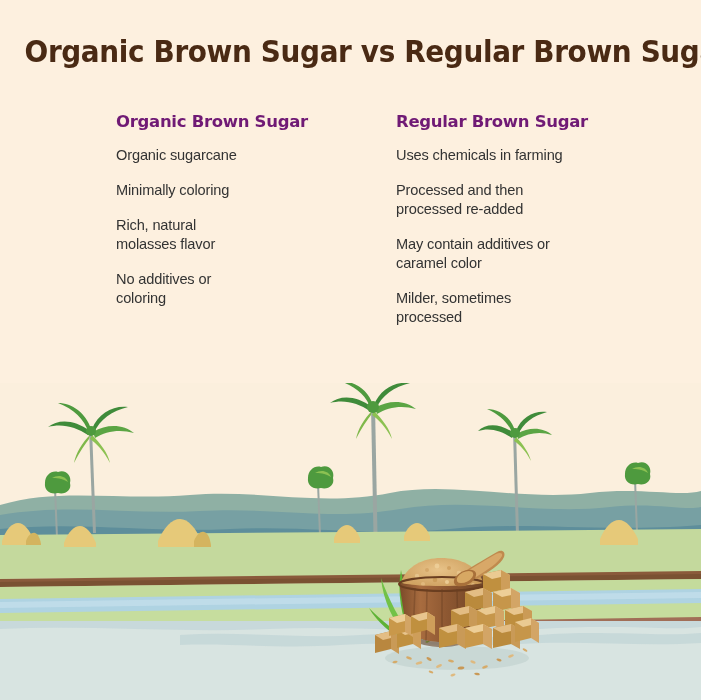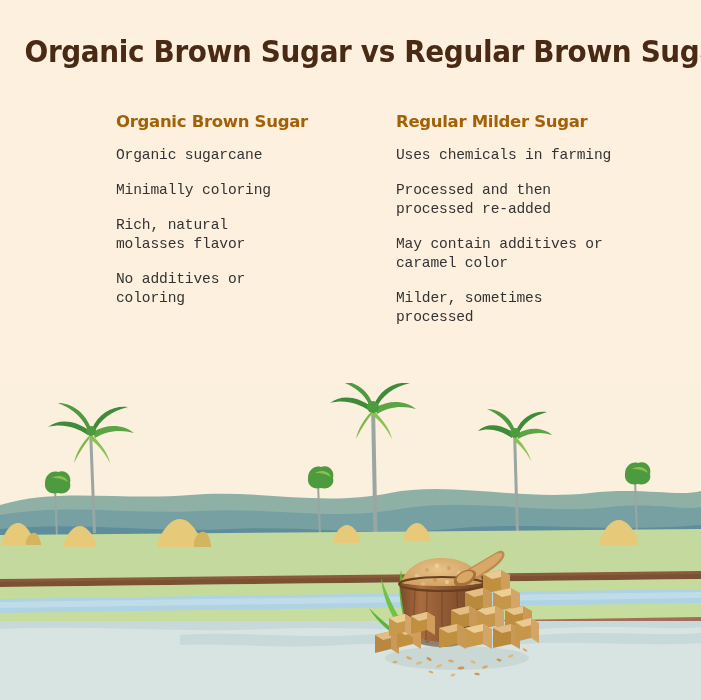--- a/index.html
+++ b/index.html
@@ -20,26 +20,26 @@
     transform:scaleX(0.93);
   }
 
   
   .cols{position:absolute;left:0;top:112px;width:701px;height:270px;}
   .col{position:absolute;top:0;width:270px;}
   .col-left{left:116px;}
   .col-right{left:396px;}
   .col-head{
     font-family:"DejaVu Sans", sans-serif;
-    font-weight:700;font-size:16.5px;color:#a16207;
+    font-weight:700;font-size:16.5px;color:#701a75;
     letter-spacing:-0.3px;margin:0 0 15px 0;white-space:nowrap;
   }
   .col-list{list-style:none;margin:0;padding:0;}
   .col-item{
-    font-family:Liberation Mono, monospace;
+    font-family:Liberation Sans, sans-serif;
     font-size:14.6px;line-height:19px;color:#333333;
     margin-bottom:16px;letter-spacing:-0.15px;
     white-space:pre-line;
   }
 
   
   .scene{position:absolute;left:0;top:383px;width:701px;height:317px;overflow:hidden;}
   .scene svg{display:block;}
 
   
@@ -61,21 +61,21 @@
         <li class="col-item">Organic sugarcane</li>
         <li class="col-item">Minimally coloring</li>
         <li class="col-item">Rich, natural
 molasses flavor</li>
         <li class="col-item">No additives or
 coloring</li>
       </ul>
     </div>
 
     <div class="col col-right">
-      <div class="col-head">Regular Milder Sugar</div>
+      <div class="col-head">Regular Brown Sugar</div>
       <ul class="col-list">
         <li class="col-item">Uses chemicals in farming</li>
         <li class="col-item">Processed and then
 processed re-added</li>
         <li class="col-item">May contain additives or
 caramel color</li>
         <li class="col-item">Milder, sometimes
 processed</li>
       </ul>
     </div>

